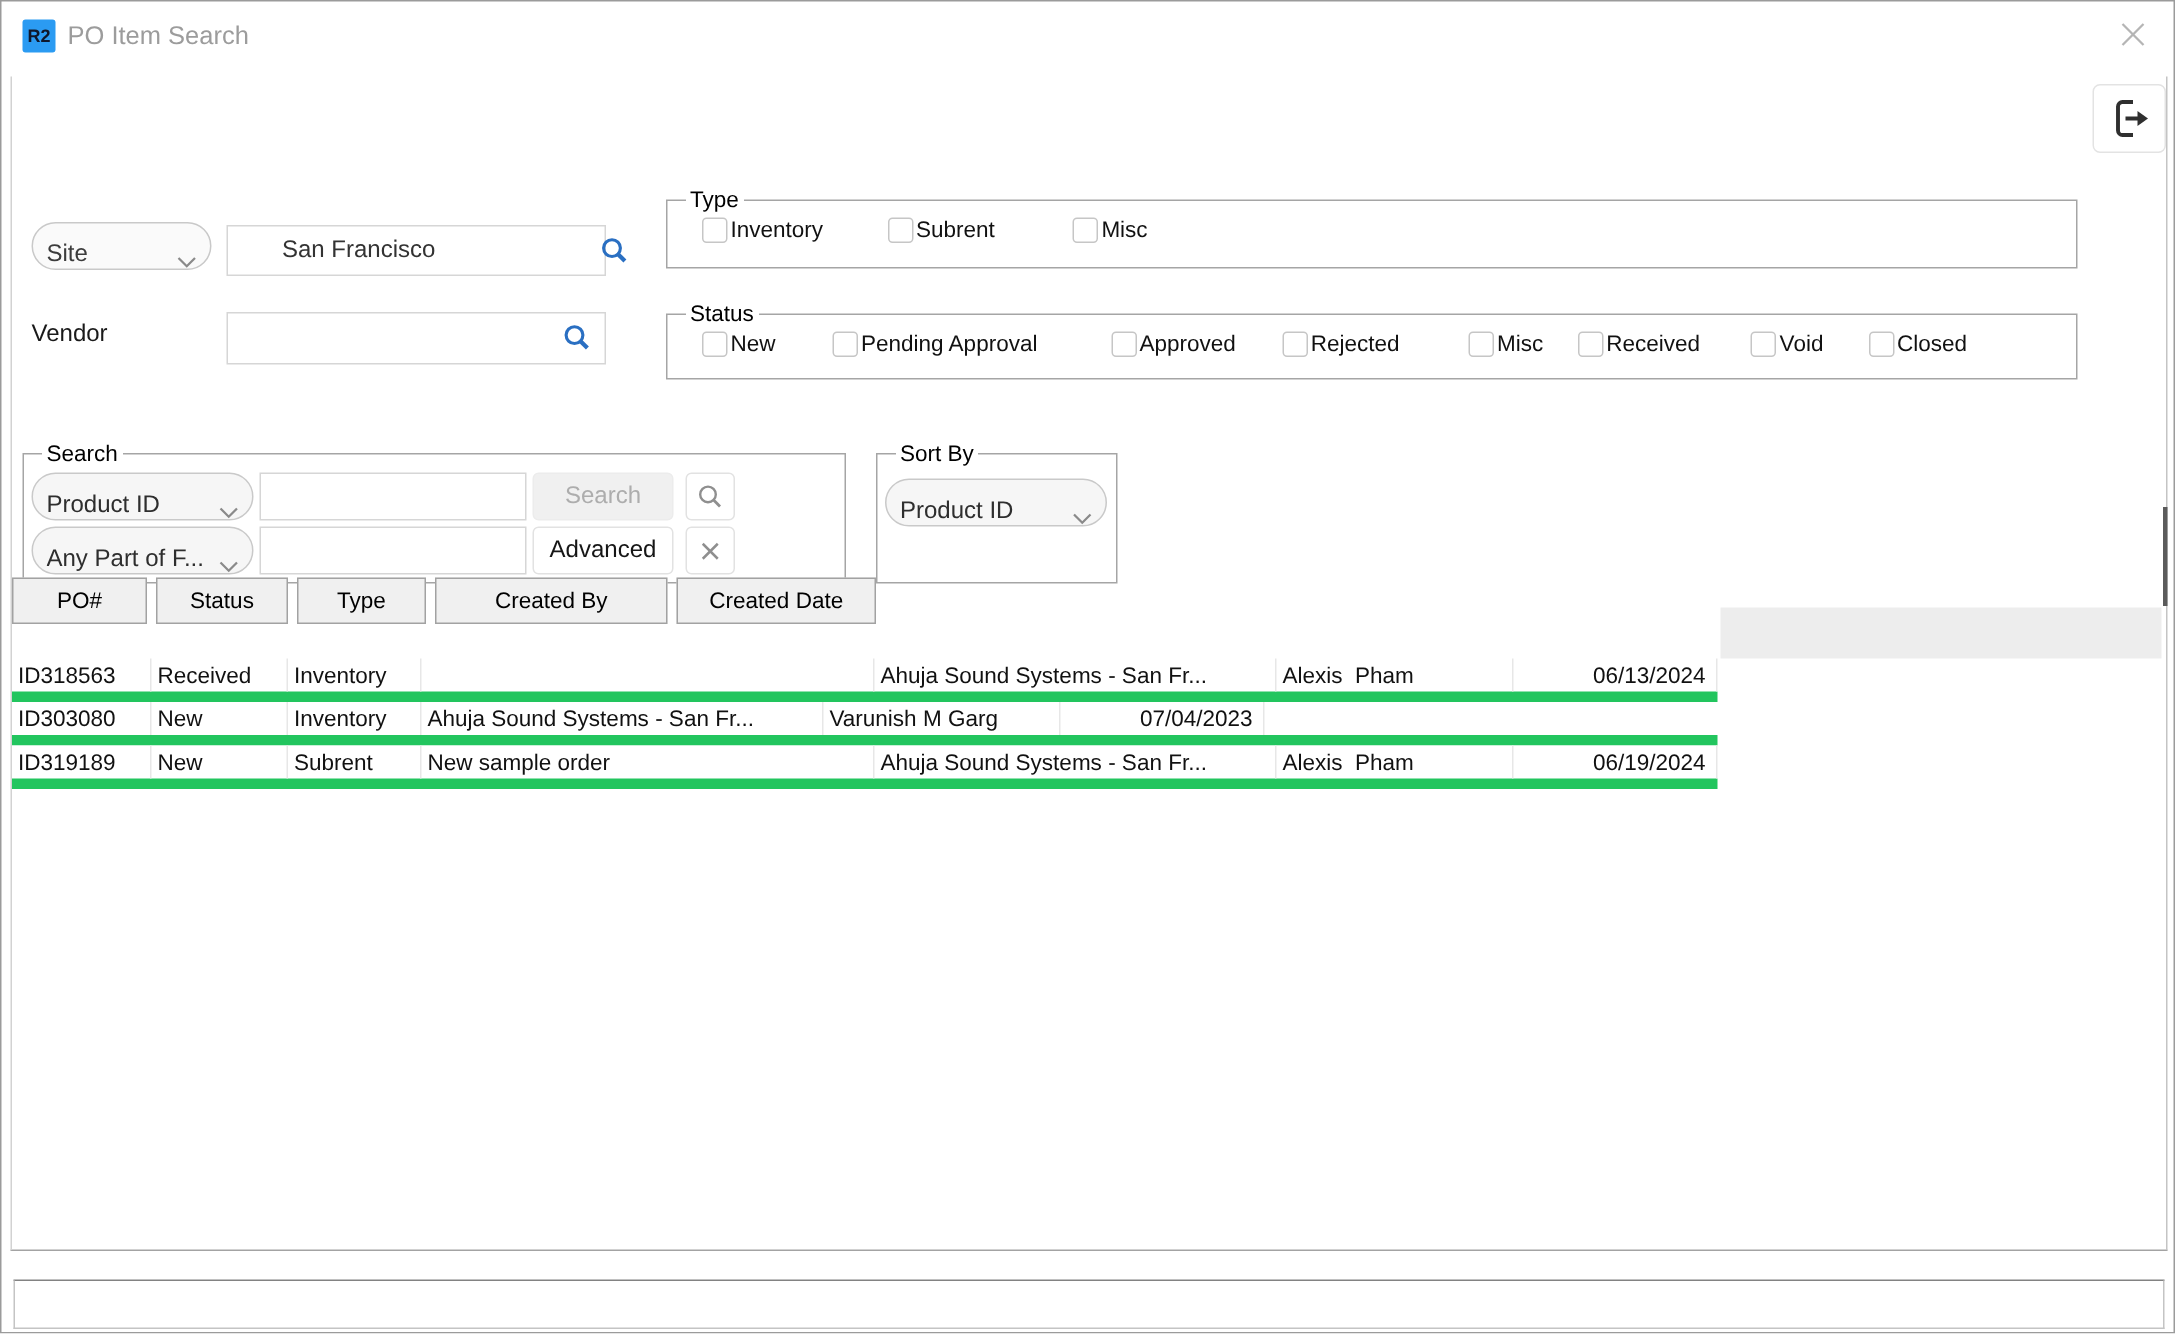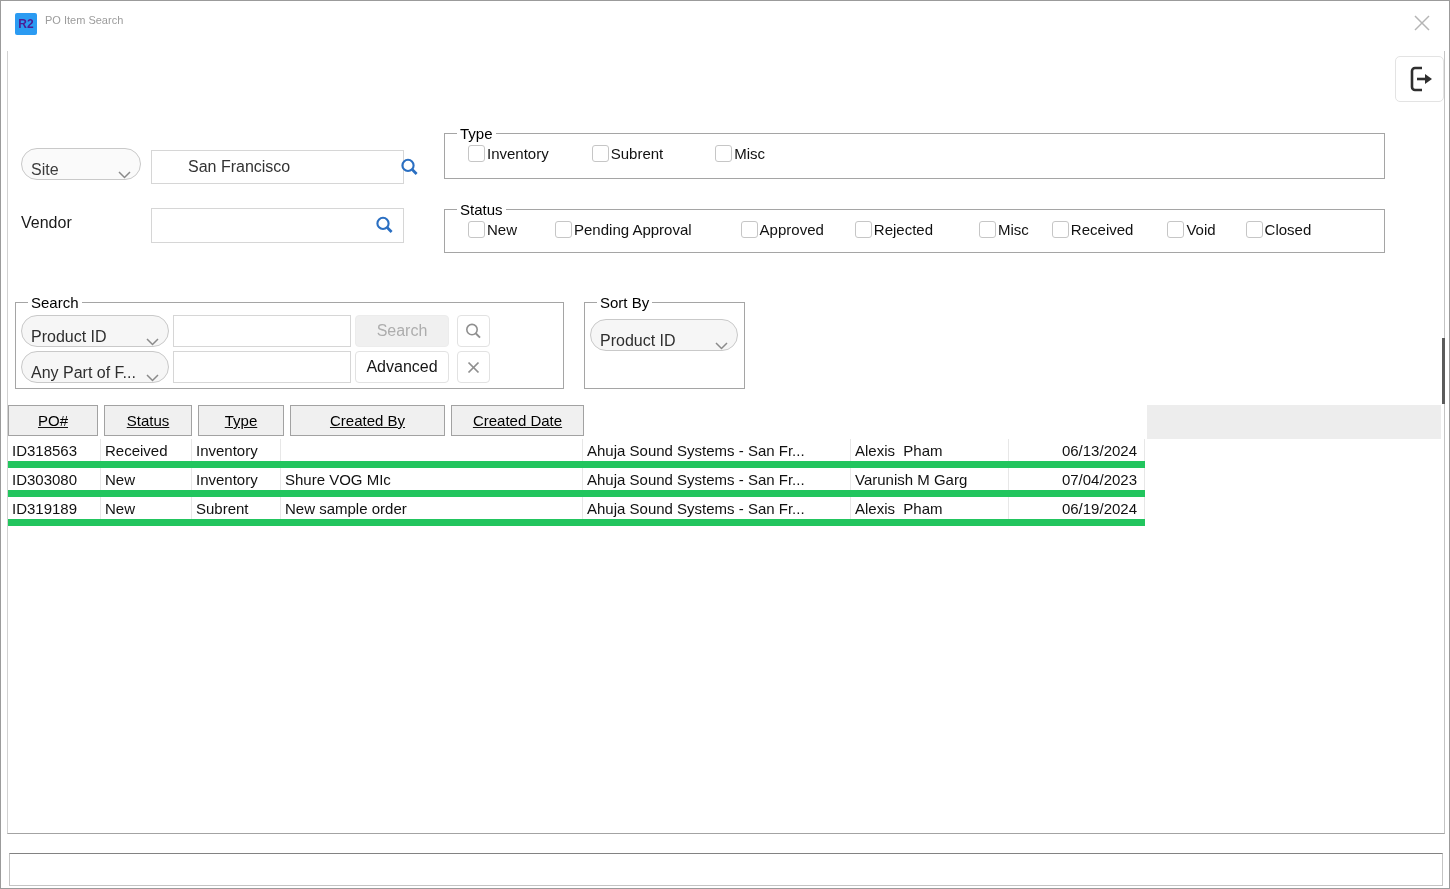--- a/index.html
+++ b/index.html
@@ -7,24 +7,24 @@
   .window {
     position: relative; width: 1450px; height: 889px;
     background: #fff; border: 1px solid #9b9b9b; overflow: hidden;
     font-family: "Liberation Sans", "DejaVu Sans", sans-serif; color: #141414;
   }
   .abs { position: absolute; }
 
   
   .logo {
     left: 14px; top: 12px; width: 22px; height: 22px; background: #2b9bf2;
-    border-radius: 2px; color: #4c1d95; font-size: 12px; font-weight: bold;
+    border-radius: 2px; color: #0f172a; font-size: 12px; font-weight: bold;
     display: flex; align-items: center; justify-content: center;
   }
-  .title { left: 44px; top: 13px; font-size: 11px; color: #9c9c9c; }
+  .title { left: 44px; top: 13px; font-size: 17px; color: #9c9c9c; }
   .close-btn { left: 1406px; top: 7px; width: 30px; height: 30px; display:flex; align-items:center; justify-content:center; cursor: default; }
 
   .exit-btn {
     left: 1394px; top: 55px; width: 49px; height: 46px; background: #fff;
     border: 1px solid #e3e3e3; border-radius: 5px;
     display: flex; align-items: center; justify-content: center;
   }
 
   
   .select {
@@ -68,21 +68,21 @@
     height: 32px; border-radius: 4px; border: 1px solid #e2e2e2; background: #fff;
     font-size: 16px; color: #161616; font-family: inherit;
     display: flex; align-items: center; justify-content: center;
   }
   .search-btn { width: 94px; margin-left: 4px; background: #f0f0f0; border-color: #ececec; color: #adadad; }
   .adv-btn { width: 94px; margin-left: 4px; }
   .icon-btn { width: 33px; margin-left: 8px; }
   .sort-sel { margin: 4px 0 0 0; }
 
   
-  .thead { left: 7px; top: 404px; height: 34px; display: flex; text-decoration: underline; }
+  .thead { left: 7px; top: 384px; height: 34px; display: flex; }
   .th {
     height: 31px; background: #f0f0f0; border: 1px solid #a2a2a2;
     font-size: 15px; color: #000; display: flex; align-items: center; justify-content: center;
     white-space: nowrap; overflow: hidden;
   }
   .th-gap { margin-right: 3px; }
   .thead-filler { left: 1146px; top: 404px; width: 294px; height: 34px; background: #ededed; }
   .tbody { left: 7px; top: 438px; width: 1137px; }
   .tr { display: flex; height: 29px; border-bottom: 7px solid #22c55e; background: #fff; }
   .td {
@@ -308,21 +308,20 @@
       <div class="td c2">Inventory</div>
       <div class="td c3"></div>
       <div class="td c4">Ahuja Sound Systems - San Fr...</div>
       <div class="td c5">Alexis  Pham</div>
       <div class="td c6 right">06/13/2024</div>
     </div>
     <div class="tr">
       <div class="td c0">ID303080</div>
       <div class="td c1">New</div>
       <div class="td c2">Inventory</div>
-      <div class="td c3">Shure VOG MIc</div>
       <div class="td c4">Ahuja Sound Systems - San Fr...</div>
       <div class="td c5">Varunish M Garg</div>
       <div class="td c6 right">07/04/2023</div>
     </div>
     <div class="tr">
       <div class="td c0">ID319189</div>
       <div class="td c1">New</div>
       <div class="td c2">Subrent</div>
       <div class="td c3">New sample order</div>
       <div class="td c4">Ahuja Sound Systems - San Fr...</div>

